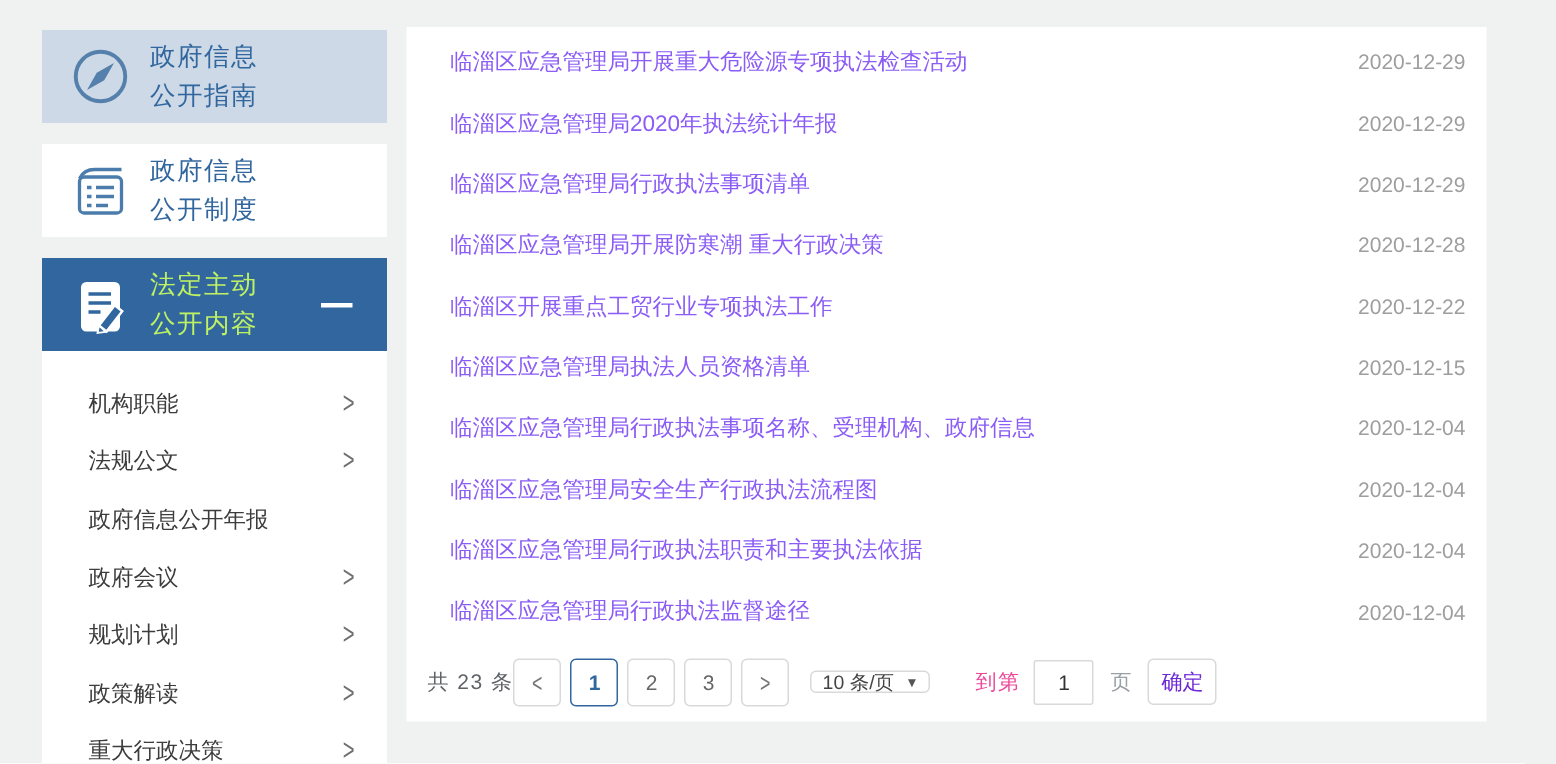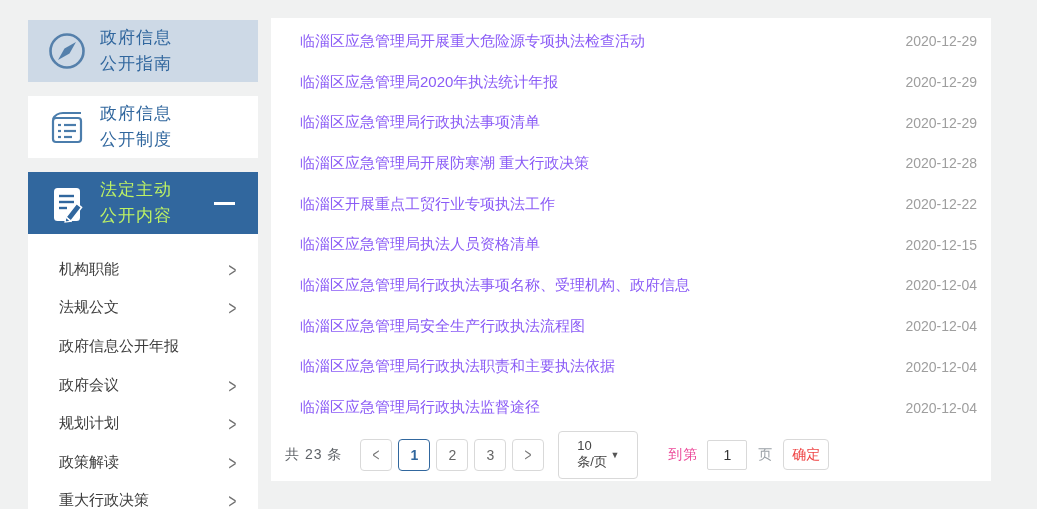--- a/index.html
+++ b/index.html
@@ -23,36 +23,36 @@
   .menu-item .chevron { color:#707070; font-size:15px; transform:scale(0.9,1.35); font-weight:400; }
 
   
   .main { position:absolute; left:271px; top:18px; width:720px; height:463px; background:#ffffff; padding-top:3px; }
   .row { height:40.7px; display:flex; align-items:center; justify-content:space-between; padding:0 14px 0 29px; }
   .row .title { font-size:15px; color:#8b5cf6; white-space:nowrap; overflow:hidden; }
   .row .date  { font-size:14px; color:#9e9e9e; flex:none; margin-left:20px; }
 
   
   .pager { display:flex; align-items:center; height:32px; margin:11px 14px 0 14px; font-size:14px; }
-  .total { color:#5f6368; margin-right:18px; letter-spacing:1px; }
+  .total { color:#5f6368; letter-spacing:1px; }
   .pbtn { width:32px; height:32px; border:1px solid #d9d9d9; border-radius:4px; background:#fff;
           display:flex; align-items:center; justify-content:center; color:#666; margin-right:6px; cursor:pointer; }
   .pbtn.arrow span { transform:scale(0.85,1.25); color:#777; }
   .pbtn.active { border-color:#31679e; color:#31679e; font-weight:700; }
-  .psize { width:80px; height:48px; border:1px solid #d9d9d9; border-radius:4px; background:#fff;
-           display:flex; align-items:center; justify-content:space-between; padding:0 18px;
+  .psize { width:80px; height:15px; border:1px solid #d9d9d9; border-radius:4px; background:#fff;
+           display:flex; align-items:center; justify-content:space-between; padding:0 7px;
            font-size:13px; color:#444; margin-left:8px; cursor:pointer; }
   .psize .caret { font-size:9px; color:#555; }
   .goto-label { margin-left:30px; color:#ec4899; letter-spacing:1px; }
   .goto-input { width:40px; height:30px; border:1px solid #d9d9d9; border-radius:2px; margin-left:9px;
                 text-align:center; font-size:14px; color:#333; background:#fff;
                 font-family:"Liberation Sans","DejaVu Sans",sans-serif; }
   .page-label { margin-left:11px; color:#9aa0a6; }
   .confirm { margin-left:11px; width:46px; height:31px; border:1px solid #d9d9d9; border-radius:4px;
-             background:#fff; font-size:14px; color:#ef4444; display:flex; align-items:center; justify-content:center; cursor:pointer; }
+             background:#fff; font-size:14px; color:#6d28d9; display:flex; align-items:center; justify-content:center; cursor:pointer; }
 </style>
 </head>
 <body>
 
 <div class="page">
 
   <div class="sidebar">
 
     <div class="side-card card-guide">
       <span class="icon">

